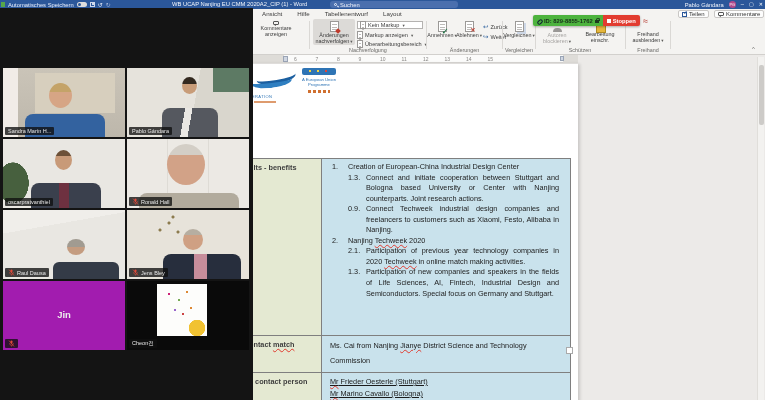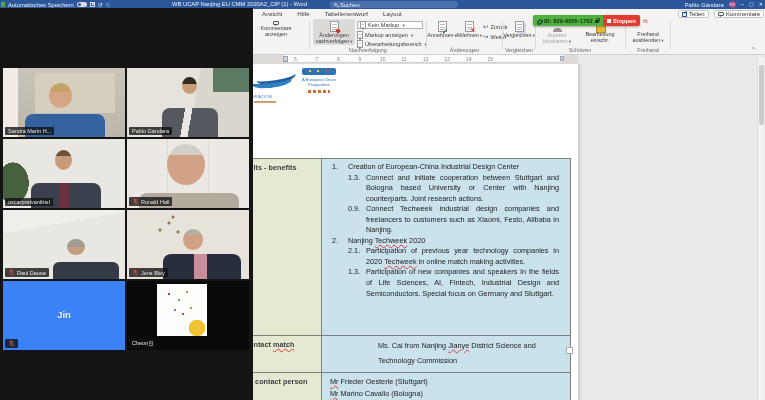--- a/index.html
+++ b/index.html
@@ -113,22 +113,22 @@
   .trow:nth-child(2){height:37px;}
   .trow:nth-child(3){height:38px;}
   .trow:nth-child(4){height:21px;}
   .tlabel{width:170px;flex:none;background:#e4e9d2;font-weight:bold;font-size:7.3px;color:#3f3f3f;padding:4px 0 0 98px;white-space:nowrap;overflow:hidden;}
   .tvalue{flex:1;background:#c9e2ec;border-left:1px solid #7f7f7f;color:#1c1c1c;font-size:7.3px;padding:3px 11px 0 8px;overflow:hidden;}
   .tlist .li{display:flex;line-height:10.55px;}
   .li .n{flex:none;}
   .li.l1{padding-left:2px;}  .li.l1 .n{width:16px;}
   .li.l2{padding-left:18px;} .li.l2 .n{width:18px;}
   .li .tx{flex:1;text-align:justify;}
-  .ln{line-height:12px;}
-  .vp{line-height:14.5px;margin-left:48px;}
+  .ln{line-height:12px;text-decoration:underline;}
+  .vp{line-height:14.5px;}
   .sp{text-decoration:underline wavy #e03b2f 1px;text-underline-offset:1px;}
   .resize-handle{position:absolute;left:416px;top:283px;width:7px;height:7px;background:#fff;border:1px solid #aaa;}
 
   
   .video-window{position:absolute;left:0;top:8px;width:253px;height:392px;background:#141414;z-index:20;}
   #tiles{position:absolute;left:3px;top:60px;display:grid;grid-template-columns:122px 122px;grid-auto-rows:69px;gap:2px;}
   .tile{position:relative;overflow:hidden;background:#222;}
   .tile.active{outline:2px solid #bfd24e;outline-offset:-2px;}
   .art{position:absolute;inset:0;}
   .art::before{content:"";position:absolute;border-radius:50%;}
@@ -148,21 +148,21 @@
   .t3::after{left:28px;bottom:0;width:70px;height:25px;background:linear-gradient(90deg,#3a404d 0 40%,#6e3140 40% 55%,#3a404d 55%);}
   .t4{background:repeating-linear-gradient(90deg,#ece9e4 0 40px,#dedBD5 40px 41px);}
   .t4::before{left:40px;top:5px;width:38px;height:41px;background:linear-gradient(#d3cec6 0 28%,#d2a287 28%);}
   .t4::after{left:12px;bottom:0;width:100px;height:15px;background:#b2ab9d;}
   .t5{background:linear-gradient(170deg,#f0eeea 0 26%,#e9e7e2 26%);}
   .t5::before{left:64px;top:29px;width:18px;height:16px;background:linear-gradient(#a19b91 0 50%,#c49c80 50%);}
   .t5::after{left:50px;bottom:0;width:66px;height:17px;background:#343b47;border-radius:6px 6px 0 0;}
   .t6{background:#e7e3da;background-image:radial-gradient(circle at 42px 13px,#8c7b4e 0 1px,transparent 2px),radial-gradient(circle at 33px 20px,#8c7b4e 0 1px,transparent 2px),radial-gradient(circle at 51px 22px,#8c7b4e 0 1px,transparent 2px),radial-gradient(circle at 46px 7px,#8c7b4e 0 1px,transparent 2px);}
   .t6::before{left:56px;top:19px;width:20px;height:21px;background:linear-gradient(#b6aea1 0 28%,#cfa083 28%);}
   .t6::after{left:36px;bottom:0;width:78px;height:25px;background:linear-gradient(90deg,#272e3d 0 40%,#c78d9b 40% 56%,#272e3d 56%);}
-  .t7{background:#3b82f6;}
+  .t7{background:#a21caf;}
   .t7::before,.t7::after{display:none;}
   .t8{background:#0a0a0a;}
   .t8::before{left:30px;top:3px;width:50px;height:52px;border-radius:0;background:#fdfdfb;background-image:radial-gradient(circle at 40px 44px,#f1c232 0 8px,transparent 8.5px),radial-gradient(circle at 12px 10px,#cc2277 0 .8px,transparent 1.3px),radial-gradient(circle at 22px 16px,#77aa55 0 .8px,transparent 1.3px),radial-gradient(circle at 30px 8px,#dd8833 0 .8px,transparent 1.3px),radial-gradient(circle at 18px 26px,#9966cc 0 .8px,transparent 1.3px),radial-gradient(circle at 34px 24px,#dd8833 0 .8px,transparent 1.3px),radial-gradient(circle at 26px 30px,#cc4444 0 .8px,transparent 1.3px);}
   .t8::after{display:none;}
 </style>
 </head>
 <body>
 
 <div id="stage">
 

